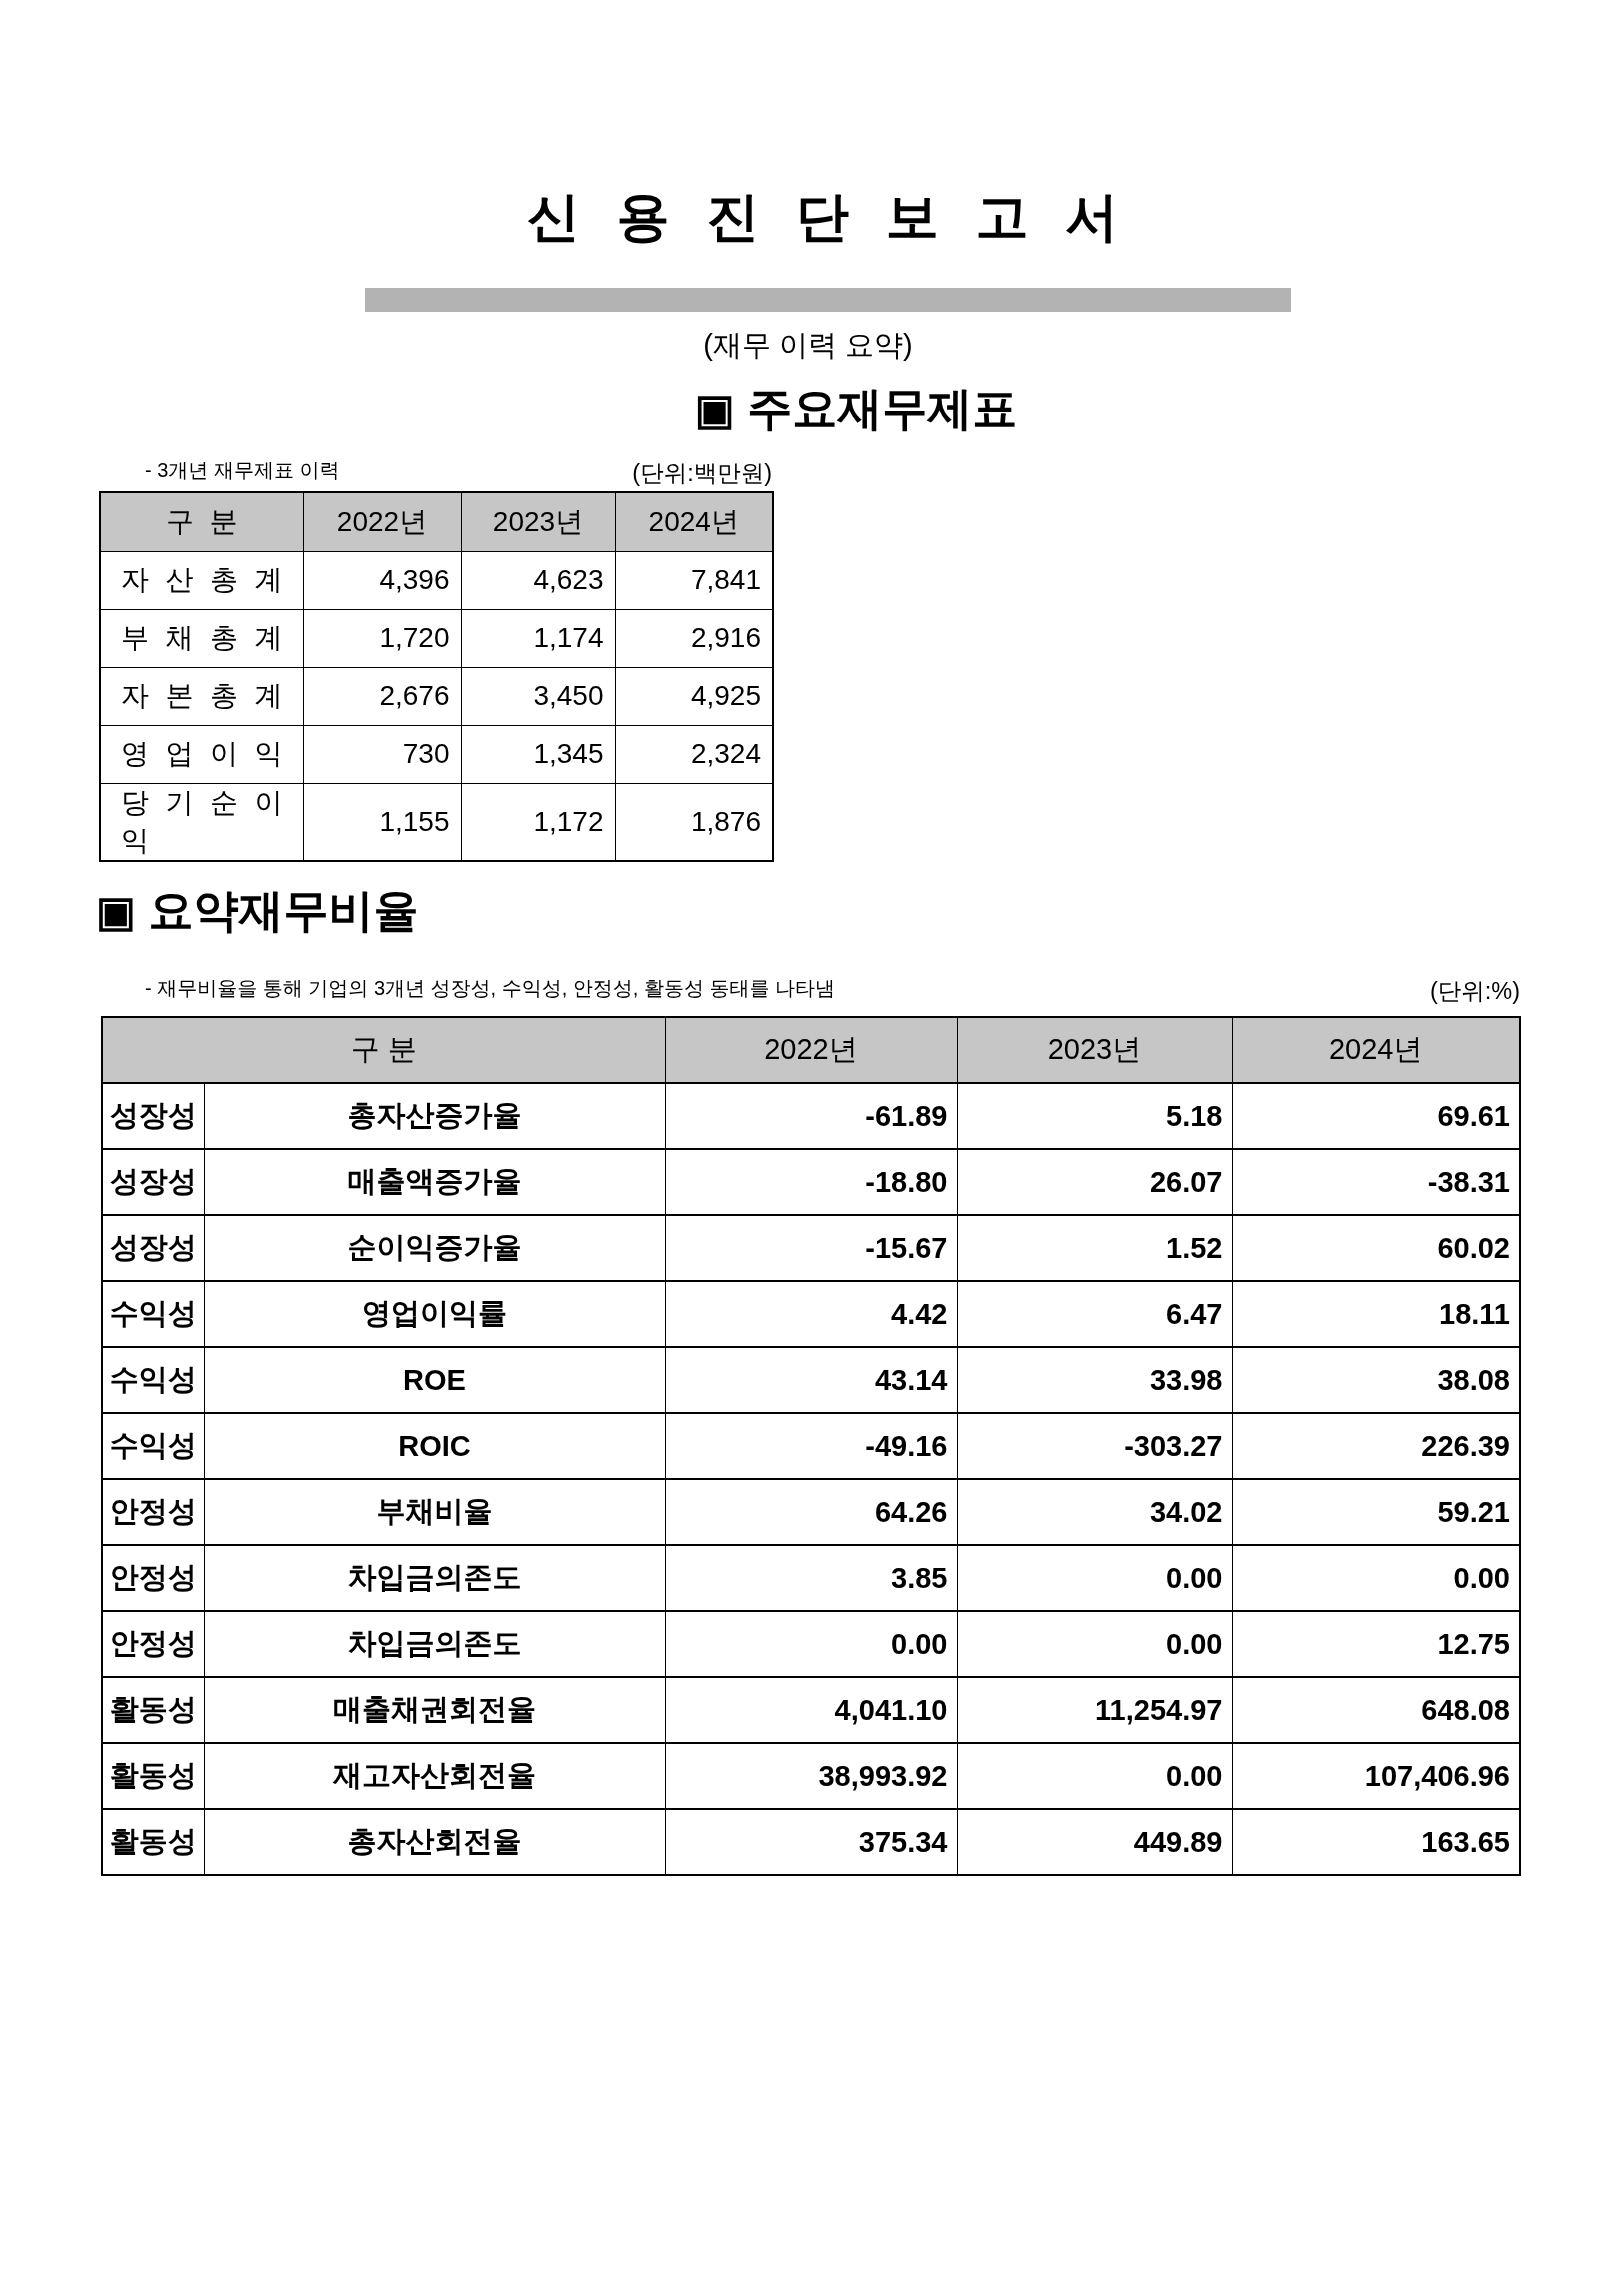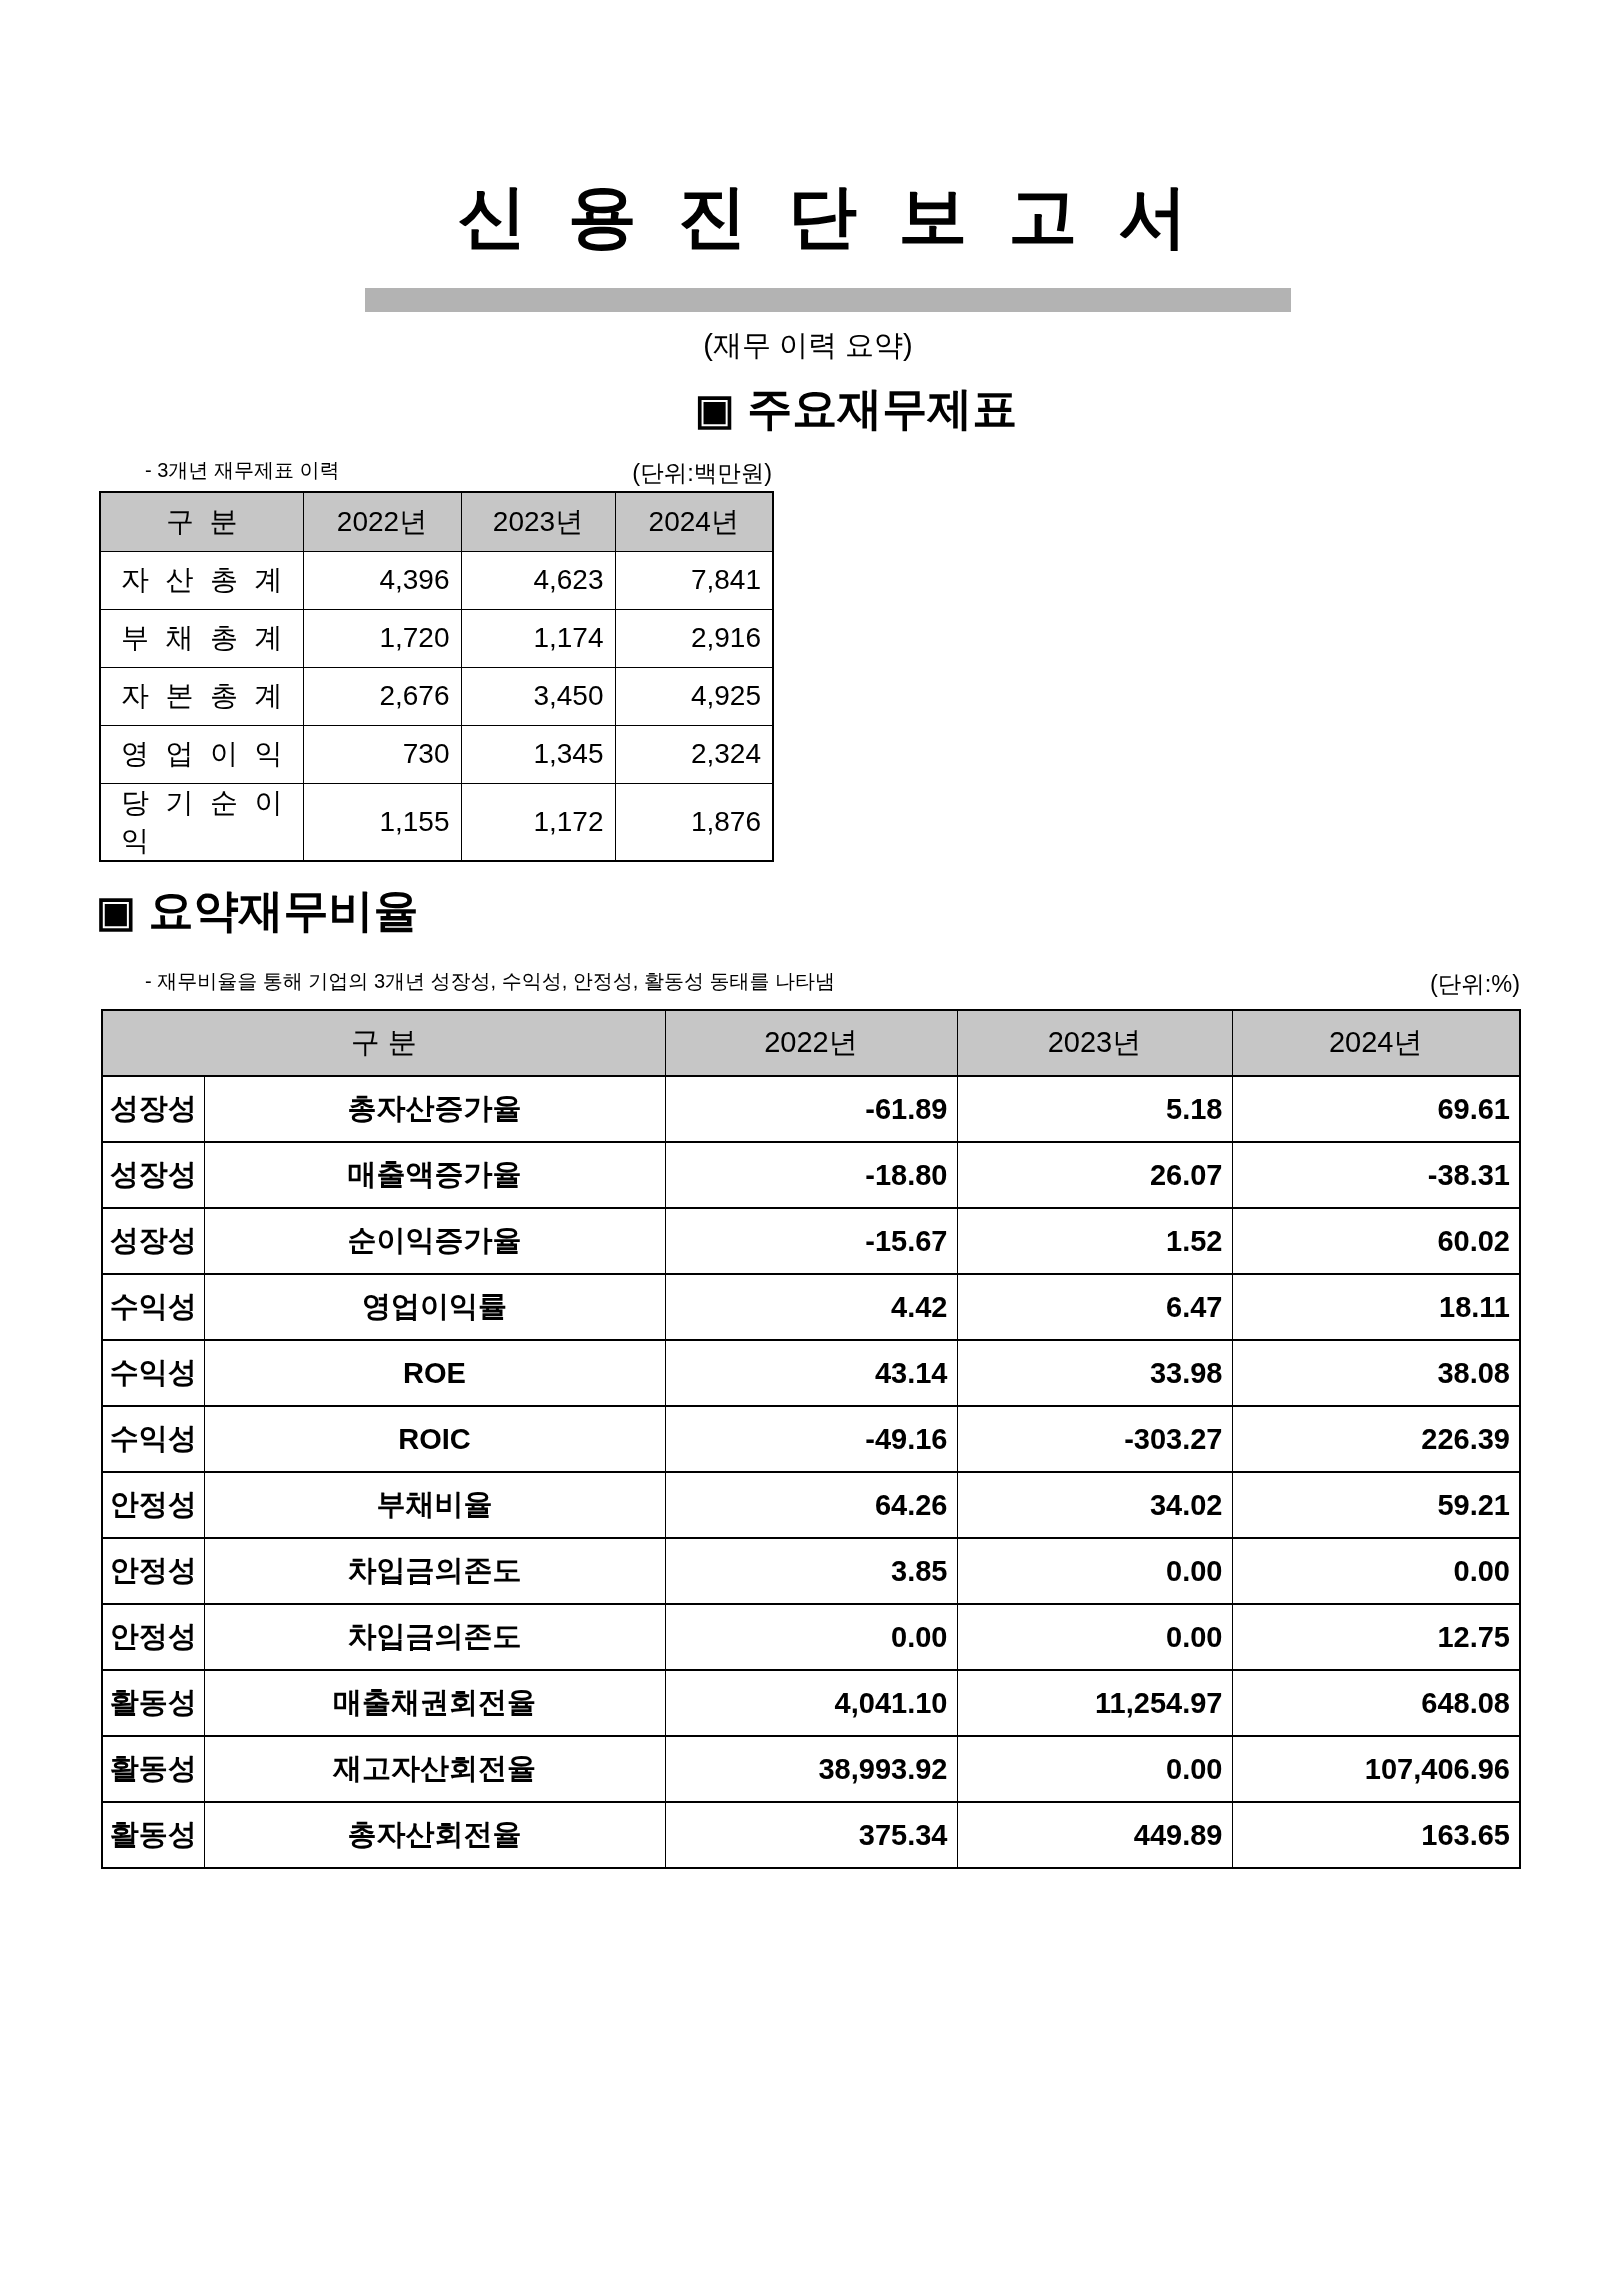--- a/index.html
+++ b/index.html
@@ -4,34 +4,34 @@
 <style>
   html, body { margin: 0; padding: 0; }
   body {
     width: 1616px; height: 2285px;
     background: #ffffff; color: #000000;
     font-family: "Liberation Sans", sans-serif;
     overflow: hidden;
   }
   .title-wrap { margin: 181px 0 0 365px; width: 926px; text-align: center; }
   .page-title {
-    font-size: 69px; font-weight: bold; letter-spacing: 11px;
+    font-size: 53px; font-weight: bold; letter-spacing: 11px;
     line-height: 71px; white-space: pre; margin: 16px;
   }
   .title-bar { margin-top: 36px; height: 24.4px; background: #b3b3b3; }
   .doc-subtitle { margin-top: 14.5px; text-align: center; font-size: 29px; line-height: 36px; }
 
   .sec-heading { margin: 0 0 0 96px; font-size: 45px; font-weight: bold; line-height: 51px; }
   .sec-heading .marker { font-size: 42px; margin-right: 12.7px; }
   .sec-heading.first { margin-top: 20px; text-align: center; }
   .sec-heading.second { margin-top: 23.5px; }
 
   .bullet-row { display: flex; justify-content: space-between; align-items: flex-end; }
   .bullet-row.one { margin: 16.3px 0 0 98px; width: 674px; }
-  .bullet-row.two { margin: 25px 0 0 98px; width: 1422px; }
+  .bullet-row.two { margin: 32px 0 0 98px; width: 1422px; }
   .bullet { margin-left: 47px; font-size: 20px; line-height: 38px; }
   .unit { font-size: 23.5px; line-height: 31px; }
 
   table { border-collapse: collapse; table-layout: fixed; }
   th, td { vertical-align: middle; font-weight: normal; overflow: hidden; }
 
   .table1 { margin: 1.8px 0 0 99px; width: 673px; border: 2.7px solid #000; }
   .table1 th, .table1 td { border: 1.8px solid #000; font-size: 28px; }
   .table1 th { background: #c6c6c6; text-align: center; white-space: pre; height: 56px; }
   .table1 td { height: 55px; }

